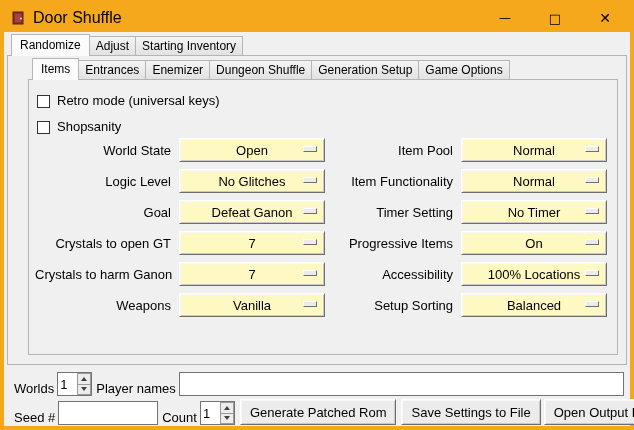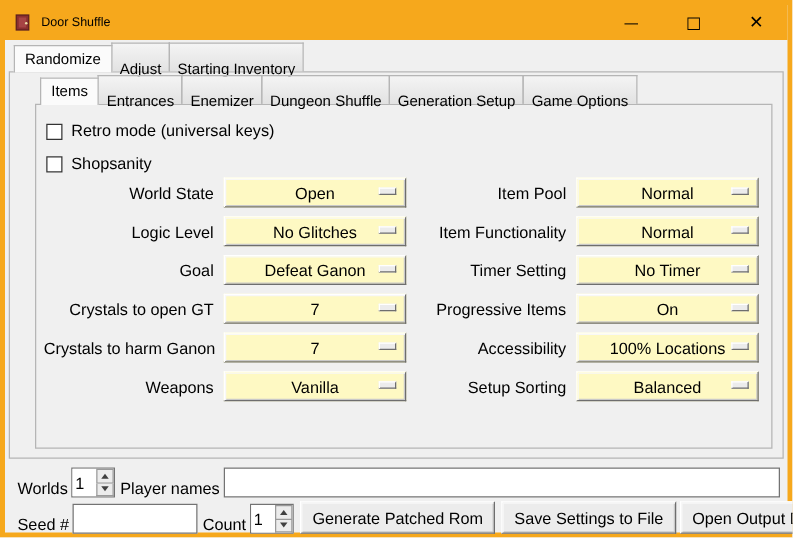--- a/index.html
+++ b/index.html
@@ -20,34 +20,34 @@
     border: 4px solid var(--accent);
     background: var(--window-bg);
     display: flex; flex-direction: column;
   }
   
   .titlebar {
     height: 28px; background: var(--accent);
     display: flex; align-items: center; flex-shrink: 0;
   }
   .app-icon { width: 16px; height: 16px; margin-left: 6px; flex-shrink: 0; }
-  .title-text { margin-left: 7px; font-size: 10px; }
+  .title-text { margin-left: 7px; font-size: 16px; }
   .caption-buttons { margin-left: auto; display: flex; height: 100%; }
   .cap-btn {
     width: 50px; height: 100%;
     display: flex; align-items: center; justify-content: center;
     font-family: "DejaVu Sans", sans-serif; font-size: 12px; cursor: default;
   }
   .cap-btn.close { font-size: 14px; }
   .cap-btn.max { font-size: 13px; }
   
   .content { flex: 1; padding: 2px 3px 0 3px; display: flex; flex-direction: column; }
   .tabbar { display: flex; align-items: flex-end; padding-left: 4px; position: relative; z-index: 2; }
   .tab {
-    height: 19px; line-height: 18px; padding: 11px 6px;
+    height: 19px; line-height: 18px; padding: 0 6px;
     font-size: 12px; white-space: nowrap;
     background: linear-gradient(#F4F4F4, #E2E2E2);
     border: 1px solid var(--border); border-bottom: none;
     cursor: default;
   }
   .tab + .tab { margin-left: -1px; }
   .tab.selected {
     height: 22px; line-height: 21px; padding: 0 8px;
     background: #FBFBFB; position: relative; z-index: 3; margin-bottom: -1px;
   }

